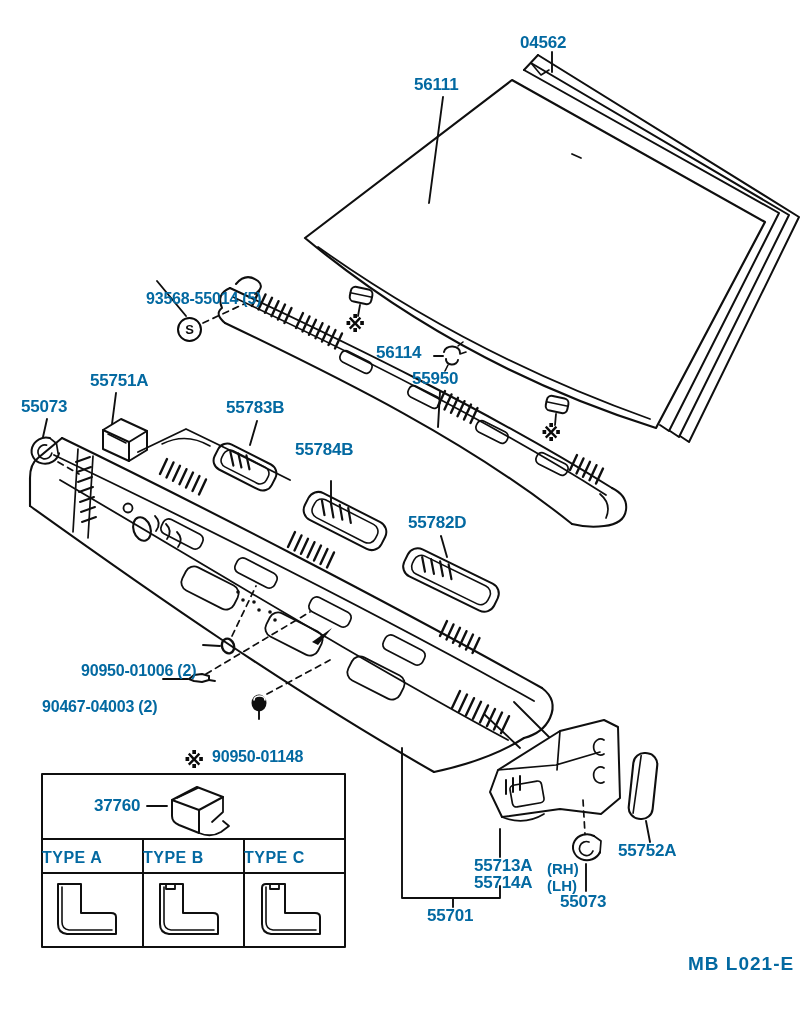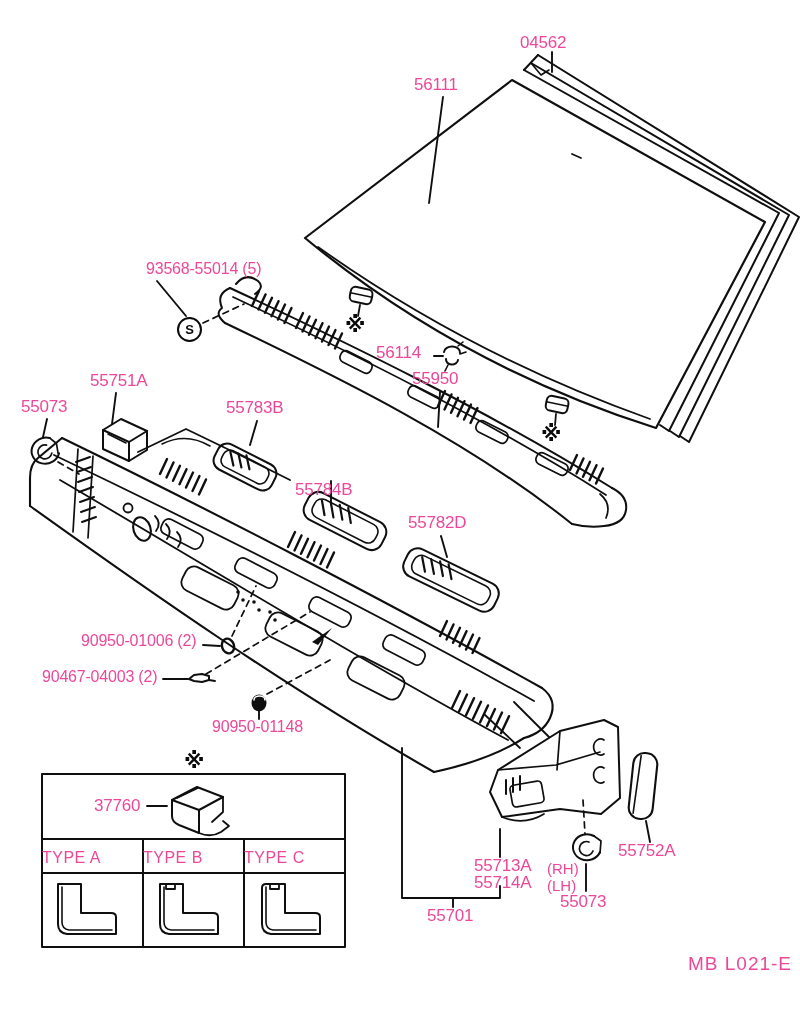--- a/index.html
+++ b/index.html
@@ -1,21 +1,21 @@
 <!DOCTYPE html>
 <html><head>
 <meta charset="utf-8">
 <style>
   html,body{margin:0;padding:0;background:#fff;}
   .stage{position:relative;width:800px;height:1030px;background:#fff;overflow:hidden;
          font-family:"Liberation Sans",sans-serif;}
   svg{position:absolute;left:0;top:0;}
-  .callout{position:absolute;white-space:nowrap;font-weight:normal;color:#ec4899;
+  .callout{position:absolute;white-space:nowrap;font-weight:bold;color:#0369a1;
            font-size:17px;letter-spacing:-0.2px;line-height:1;}
-  .small16{font-size:16px;}
+  .small16{font-size:16px;margin-top:30px;}
   .suffix{font-size:15px;letter-spacing:0;}
   .type-label{font-size:16px;width:101px;letter-spacing:0.5px;}
   .footer-code{font-size:19px;letter-spacing:1px;}
   .ref-mark{position:absolute;font-family:"DejaVu Sans",sans-serif;font-weight:bold;
             font-size:21px;color:#0a0a0a;line-height:1;}
   .s-circle{position:absolute;width:21px;height:21px;border:2.5px solid #0a0a0a;border-radius:50%;
             font-size:13px;font-weight:bold;text-align:center;line-height:21px;color:#0a0a0a;}
 </style>
 </head>
 <body>
@@ -249,21 +249,21 @@
 </svg>
 
 <div class="callout" style="left:520px;top:34px">04562</div>
 <div class="callout" style="left:414px;top:76px">56111</div>
 <div class="callout small16" style="left:146px;top:261px">93568-55014 (5)</div>
 <div class="callout" style="left:376px;top:344px">56114</div>
 <div class="callout" style="left:412px;top:370px">55950</div>
 <div class="callout" style="left:90px;top:372px">55751A</div>
 <div class="callout" style="left:21px;top:398px">55073</div>
 <div class="callout" style="left:226px;top:399px">55783B</div>
-<div class="callout" style="left:295px;top:481px">55784B</div>
+<div class="callout" style="left:295px;top:441px">55784B</div>
 <div class="callout" style="left:408px;top:514px">55782D</div>
 <div class="callout small16" style="left:81px;top:633px">90950-01006 (2)</div>
 <div class="callout small16" style="left:42px;top:669px">90467-04003 (2)</div>
 <div class="callout small16" style="left:212px;top:719px">90950-01148</div>
 <div class="callout" style="left:94px;top:797px">37760</div>
 
 <div class="callout" style="left:474px;top:857px">55713A</div>
 <div class="callout suffix" style="left:547px;top:861px">(RH)</div>
 <div class="callout" style="left:474px;top:874px">55714A</div>
 <div class="callout suffix" style="left:547px;top:878px">(LH)</div>

